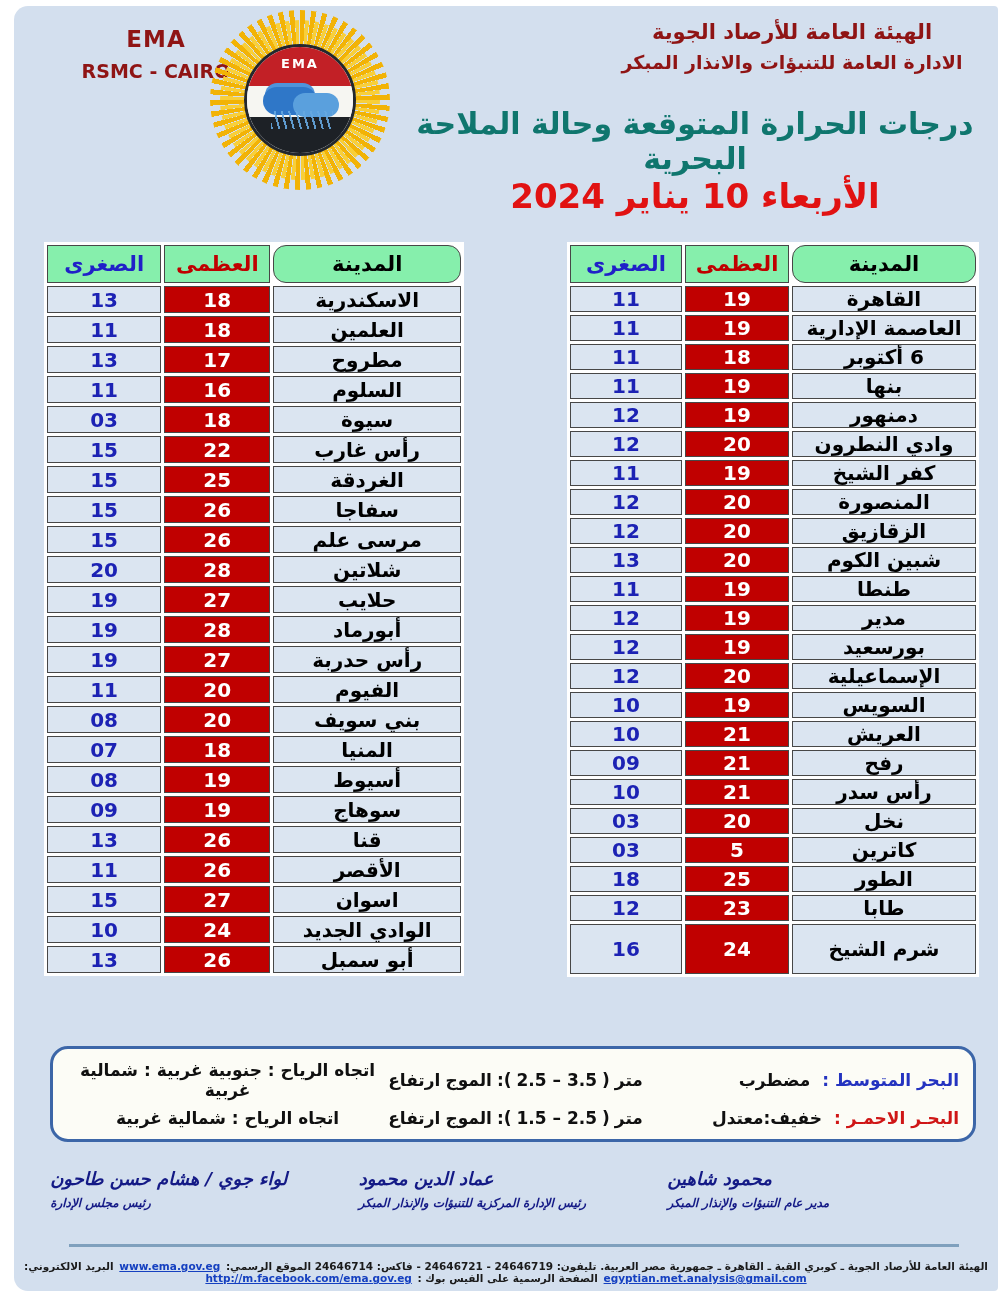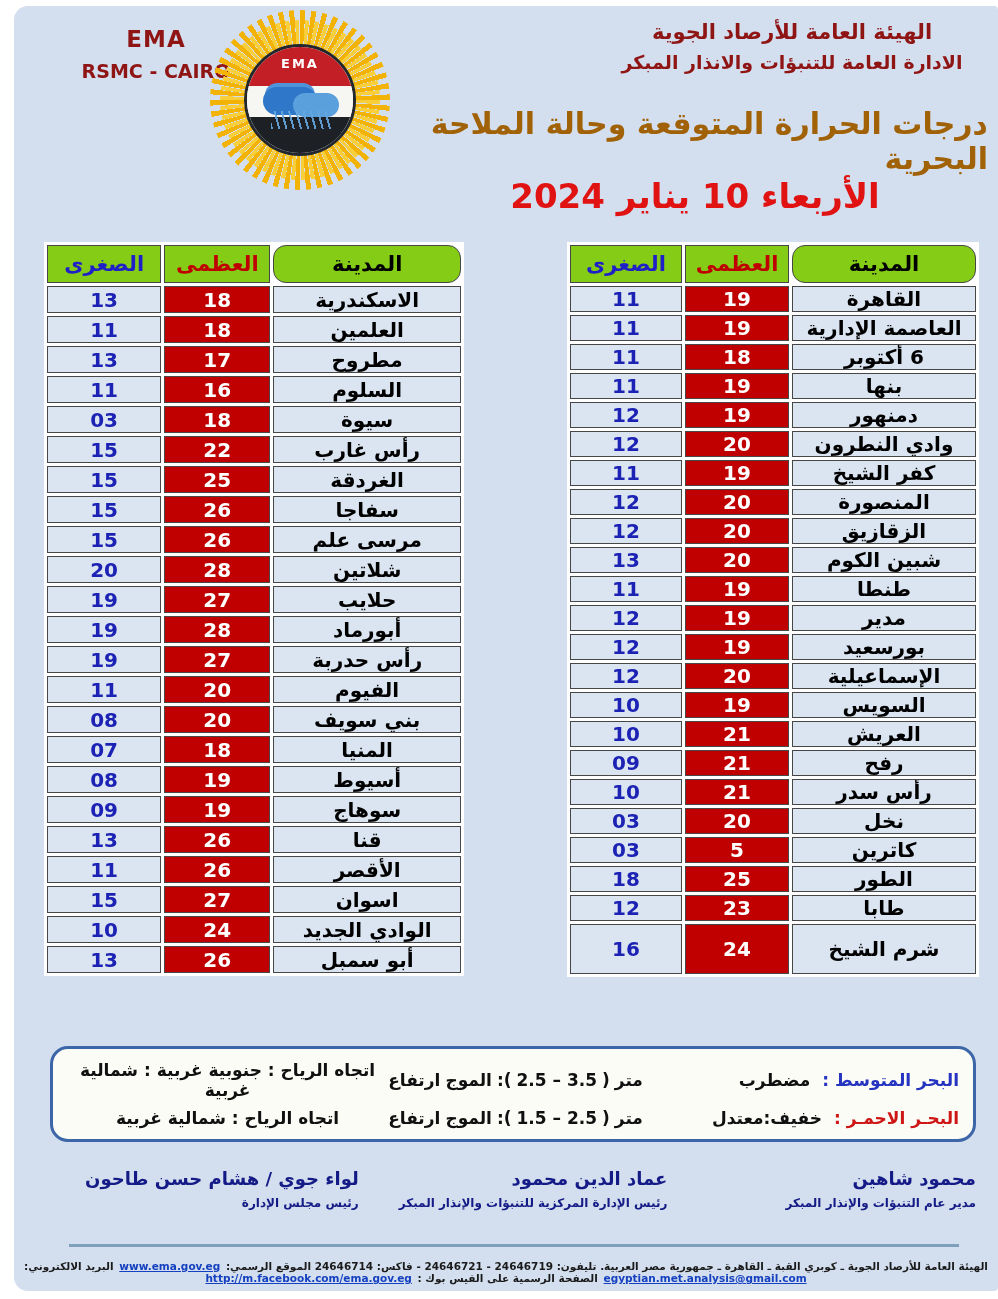--- a/index.html
+++ b/index.html
@@ -30,33 +30,33 @@
   .cloud2 { position:absolute; left:46px; top:46px; width:46px; height:24px; border-radius:12px;
             background:#5aa0dd; }
   .rain   { position:absolute; left:24px; top:64px; width:62px; height:18px; opacity:.9;
             background:repeating-linear-gradient(75deg, #66a8e0 0 2px, rgba(0,0,0,0) 2px 7px); }
 
   .org-block { position:absolute; right:26px; top:14px; width:360px; text-align:center;
                color:#8f1414; font-weight:bold; direction:rtl; }
   .org-block .o1 { font-size:21px; }
   .org-block .o2 { font-size:19px; margin-top:7px; }
 
-  .doc-title { position:absolute; left:388px; top:100px; width:586px; 
-               color:#a16207; font-weight:bold; font-size:30px; direction:rtl; }
+  .doc-title { position:absolute; left:388px; top:100px; width:586px; text-align:center;
+               color:#0f766e; font-weight:bold; font-size:30px; direction:rtl; }
   .doc-date  { position:absolute; left:388px; top:170px; width:586px; text-align:center;
                color:#e11212; font-weight:bold; font-size:34px; direction:rtl; }
 
   
   table.temp-table { position:absolute; top:236px; border-collapse:separate; border-spacing:3px;
                      background:#ffffff; direction:rtl; table-layout:fixed; }
   .t-right { left:553px; width:412px; }
   .t-left  { left:30px;  width:420px; }
   .temp-table th, .temp-table td { border:1px solid #474747; text-align:center;
                      vertical-align:middle; font-weight:bold; overflow:hidden; }
-  .temp-table thead th { background:#84cc16; height:38px; font-size:21px; }
+  .temp-table thead th { background:#86efac; height:38px; font-size:21px; }
   .temp-table col.c-city { width:46%; } .temp-table col.c-max { width:26%; } .temp-table col.c-min { width:28%; }
   th.h-city { color:#000000;border-radius:13px; } th.h-max { color:#c00000; } th.h-min { color:#2020c8; }
   td.city { background:#dbe5f1; color:#000000; font-size:20px; }
   td.max  { background:#c00000; color:#ffffff; font-size:20px; }
   td.min  { background:#dbe5f1; color:#1c22b4; font-size:20px; }
   .t-left  tbody td { height:27px; }
   .t-right tbody td { height:26px; }
   .t-right tr.tall td { height:50px; }
 
   
@@ -66,21 +66,21 @@
             padding:4px 14px; }
   .marine-row { display:flex; align-items:center; font-size:17px; font-weight:bold; color:#101010; }
   .m-sea  { width:30%; display:flex; gap:12px; }
   .m-sea .sea-name-med { color:#2433c0; }
   .m-sea .sea-name-red { color:#cf1616; }
   .m-wave { width:34%; display:flex; direction:ltr; gap:5px; }
   .m-wind { flex:1; text-align:center; }
 
   
   .sigs { position:absolute; left:36px; top:1162px; width:926px; display:flex; direction:rtl; }
-  .sig  { width:33.33%; text-align:right; color:#141a86; font-weight:bold; direction:rtl; }
+  .sig  { width:33.33%; text-align:left; color:#141a86; font-weight:bold; direction:rtl;font-style:italic; }
   .sig .nm { font-size:18px; }
   .sig .rl { font-size:12px; margin-top:7px; }
 
   .divider { position:absolute; left:55px; top:1238px; width:890px; height:3px; background:#7fa0bd; }
 
   
   .footer { position:absolute; left:10px; top:1254px; width:964px; text-align:center;
             direction:rtl; font-size:10.5px; font-weight:bold; color:#1a1a1a; }
   .footer a { color:#1540c0; text-decoration:underline; margin:0 2px; }
 </style>

